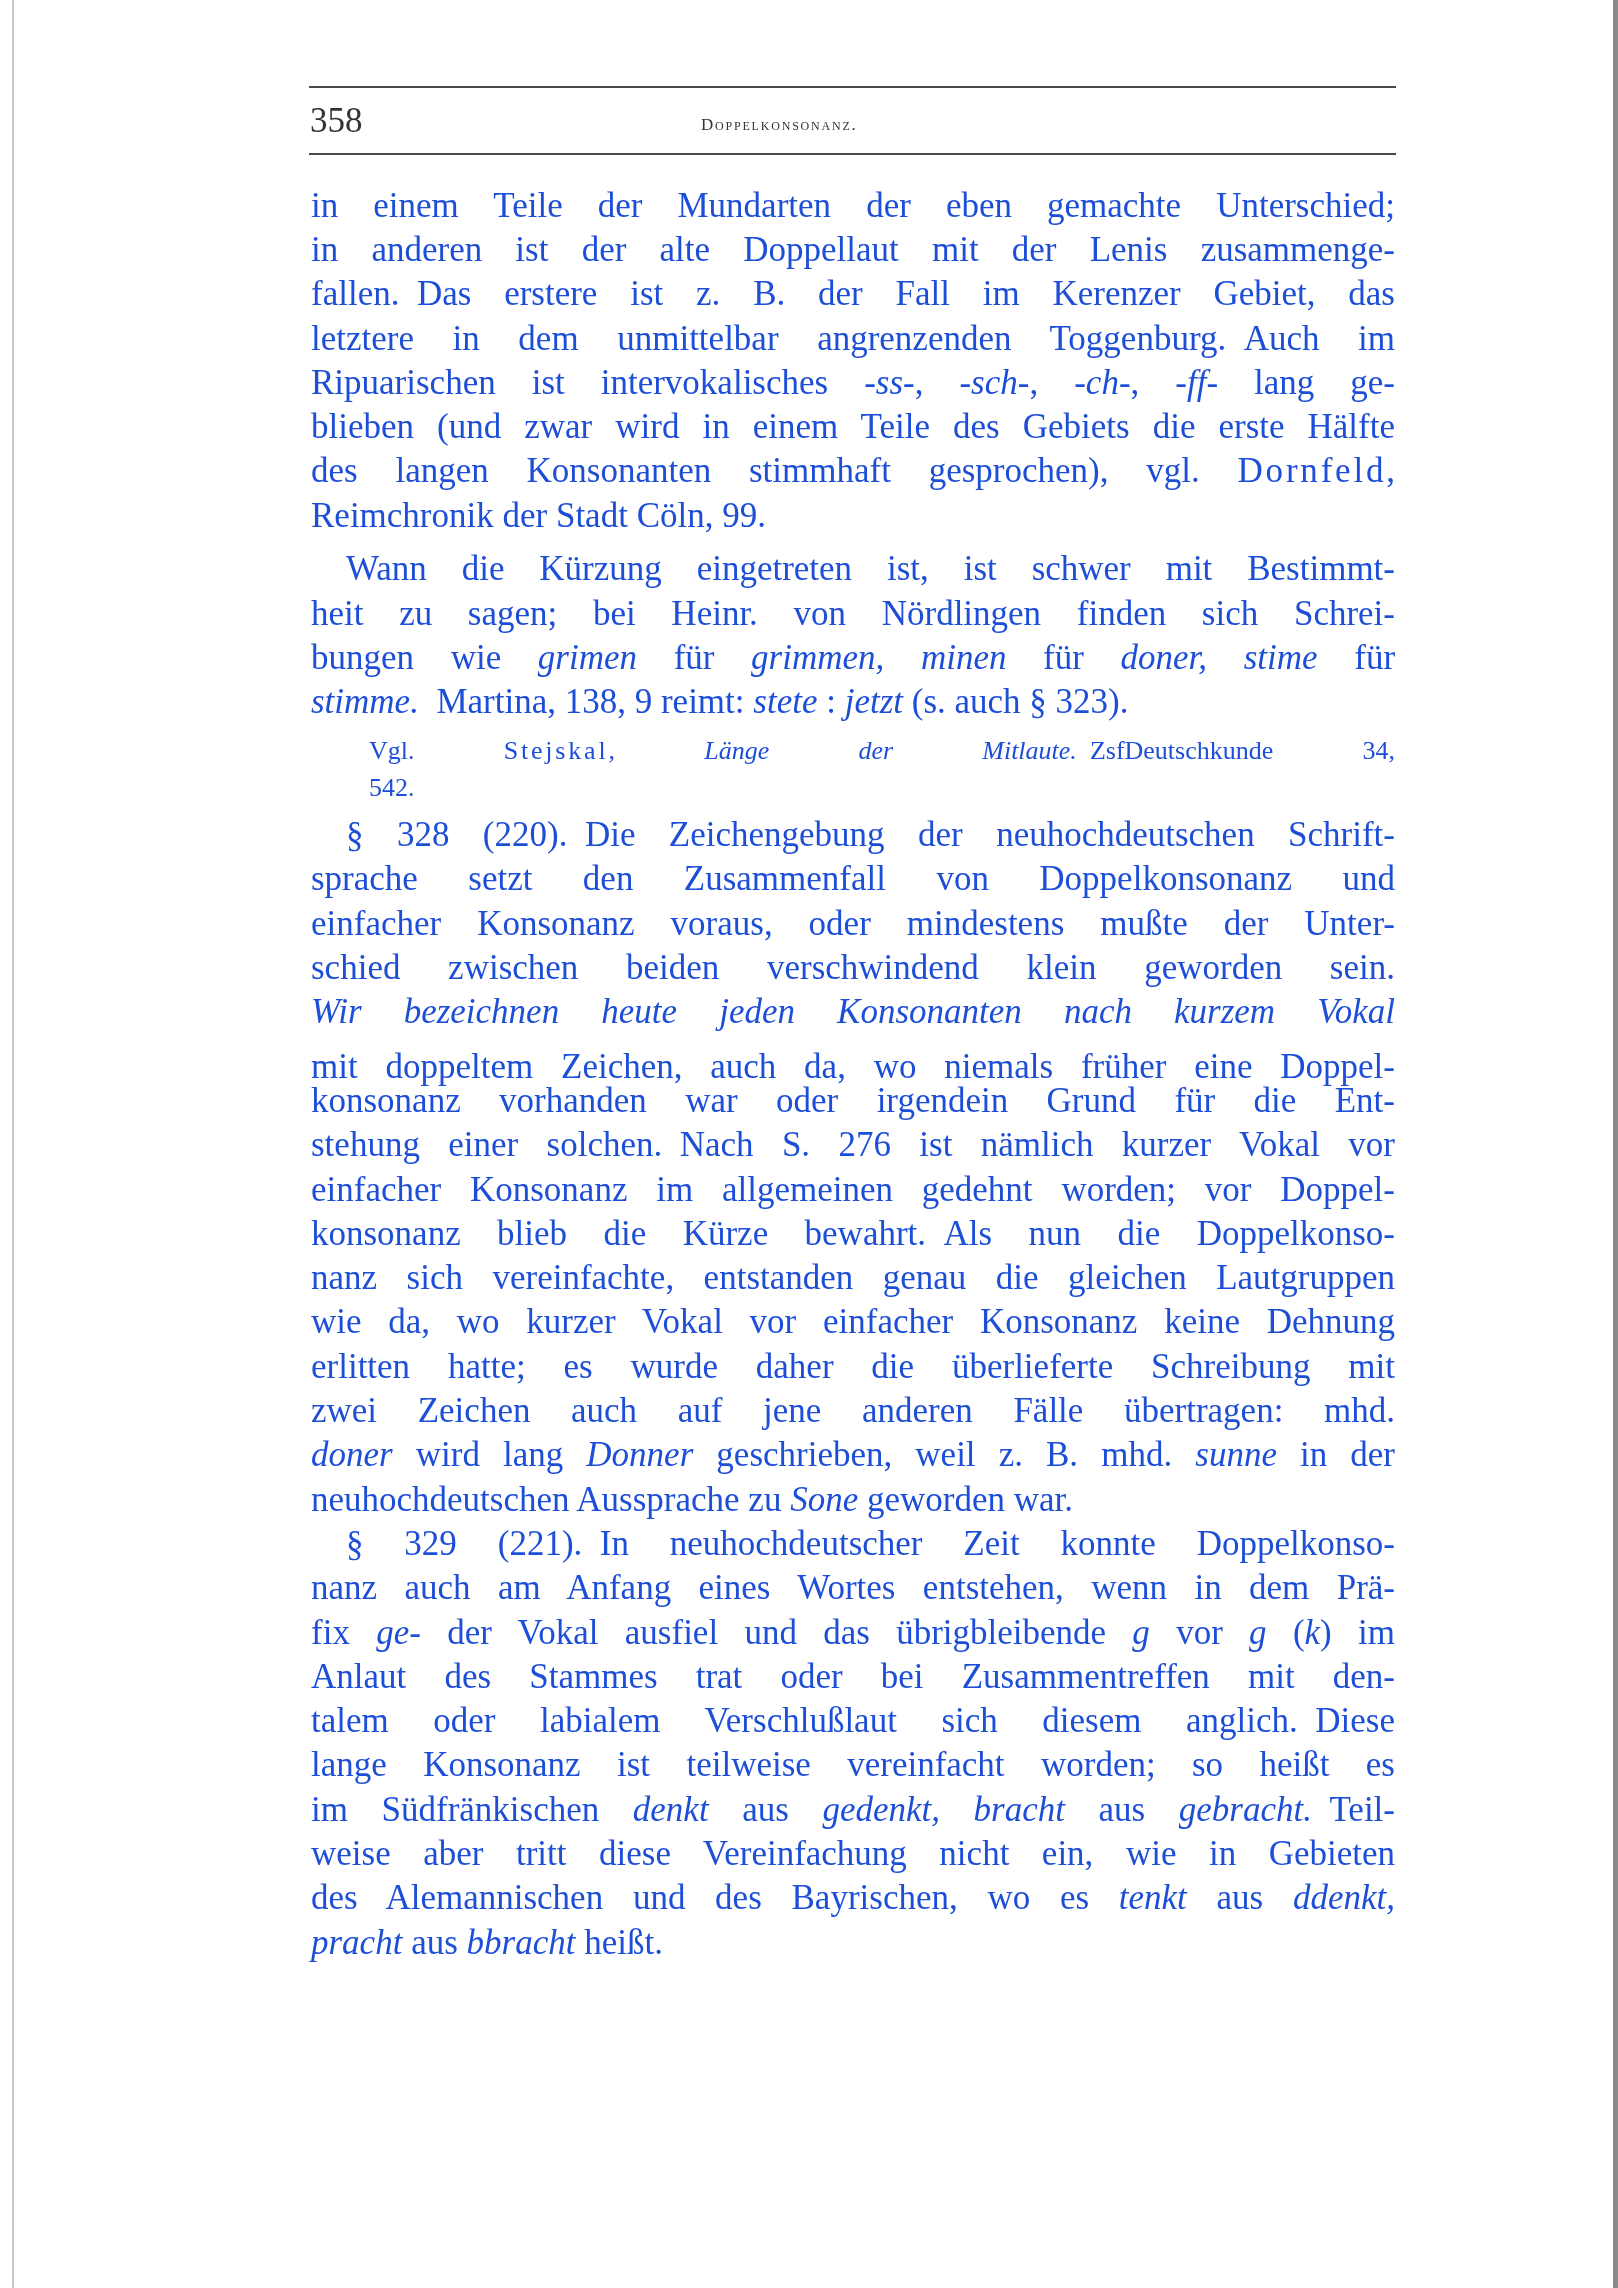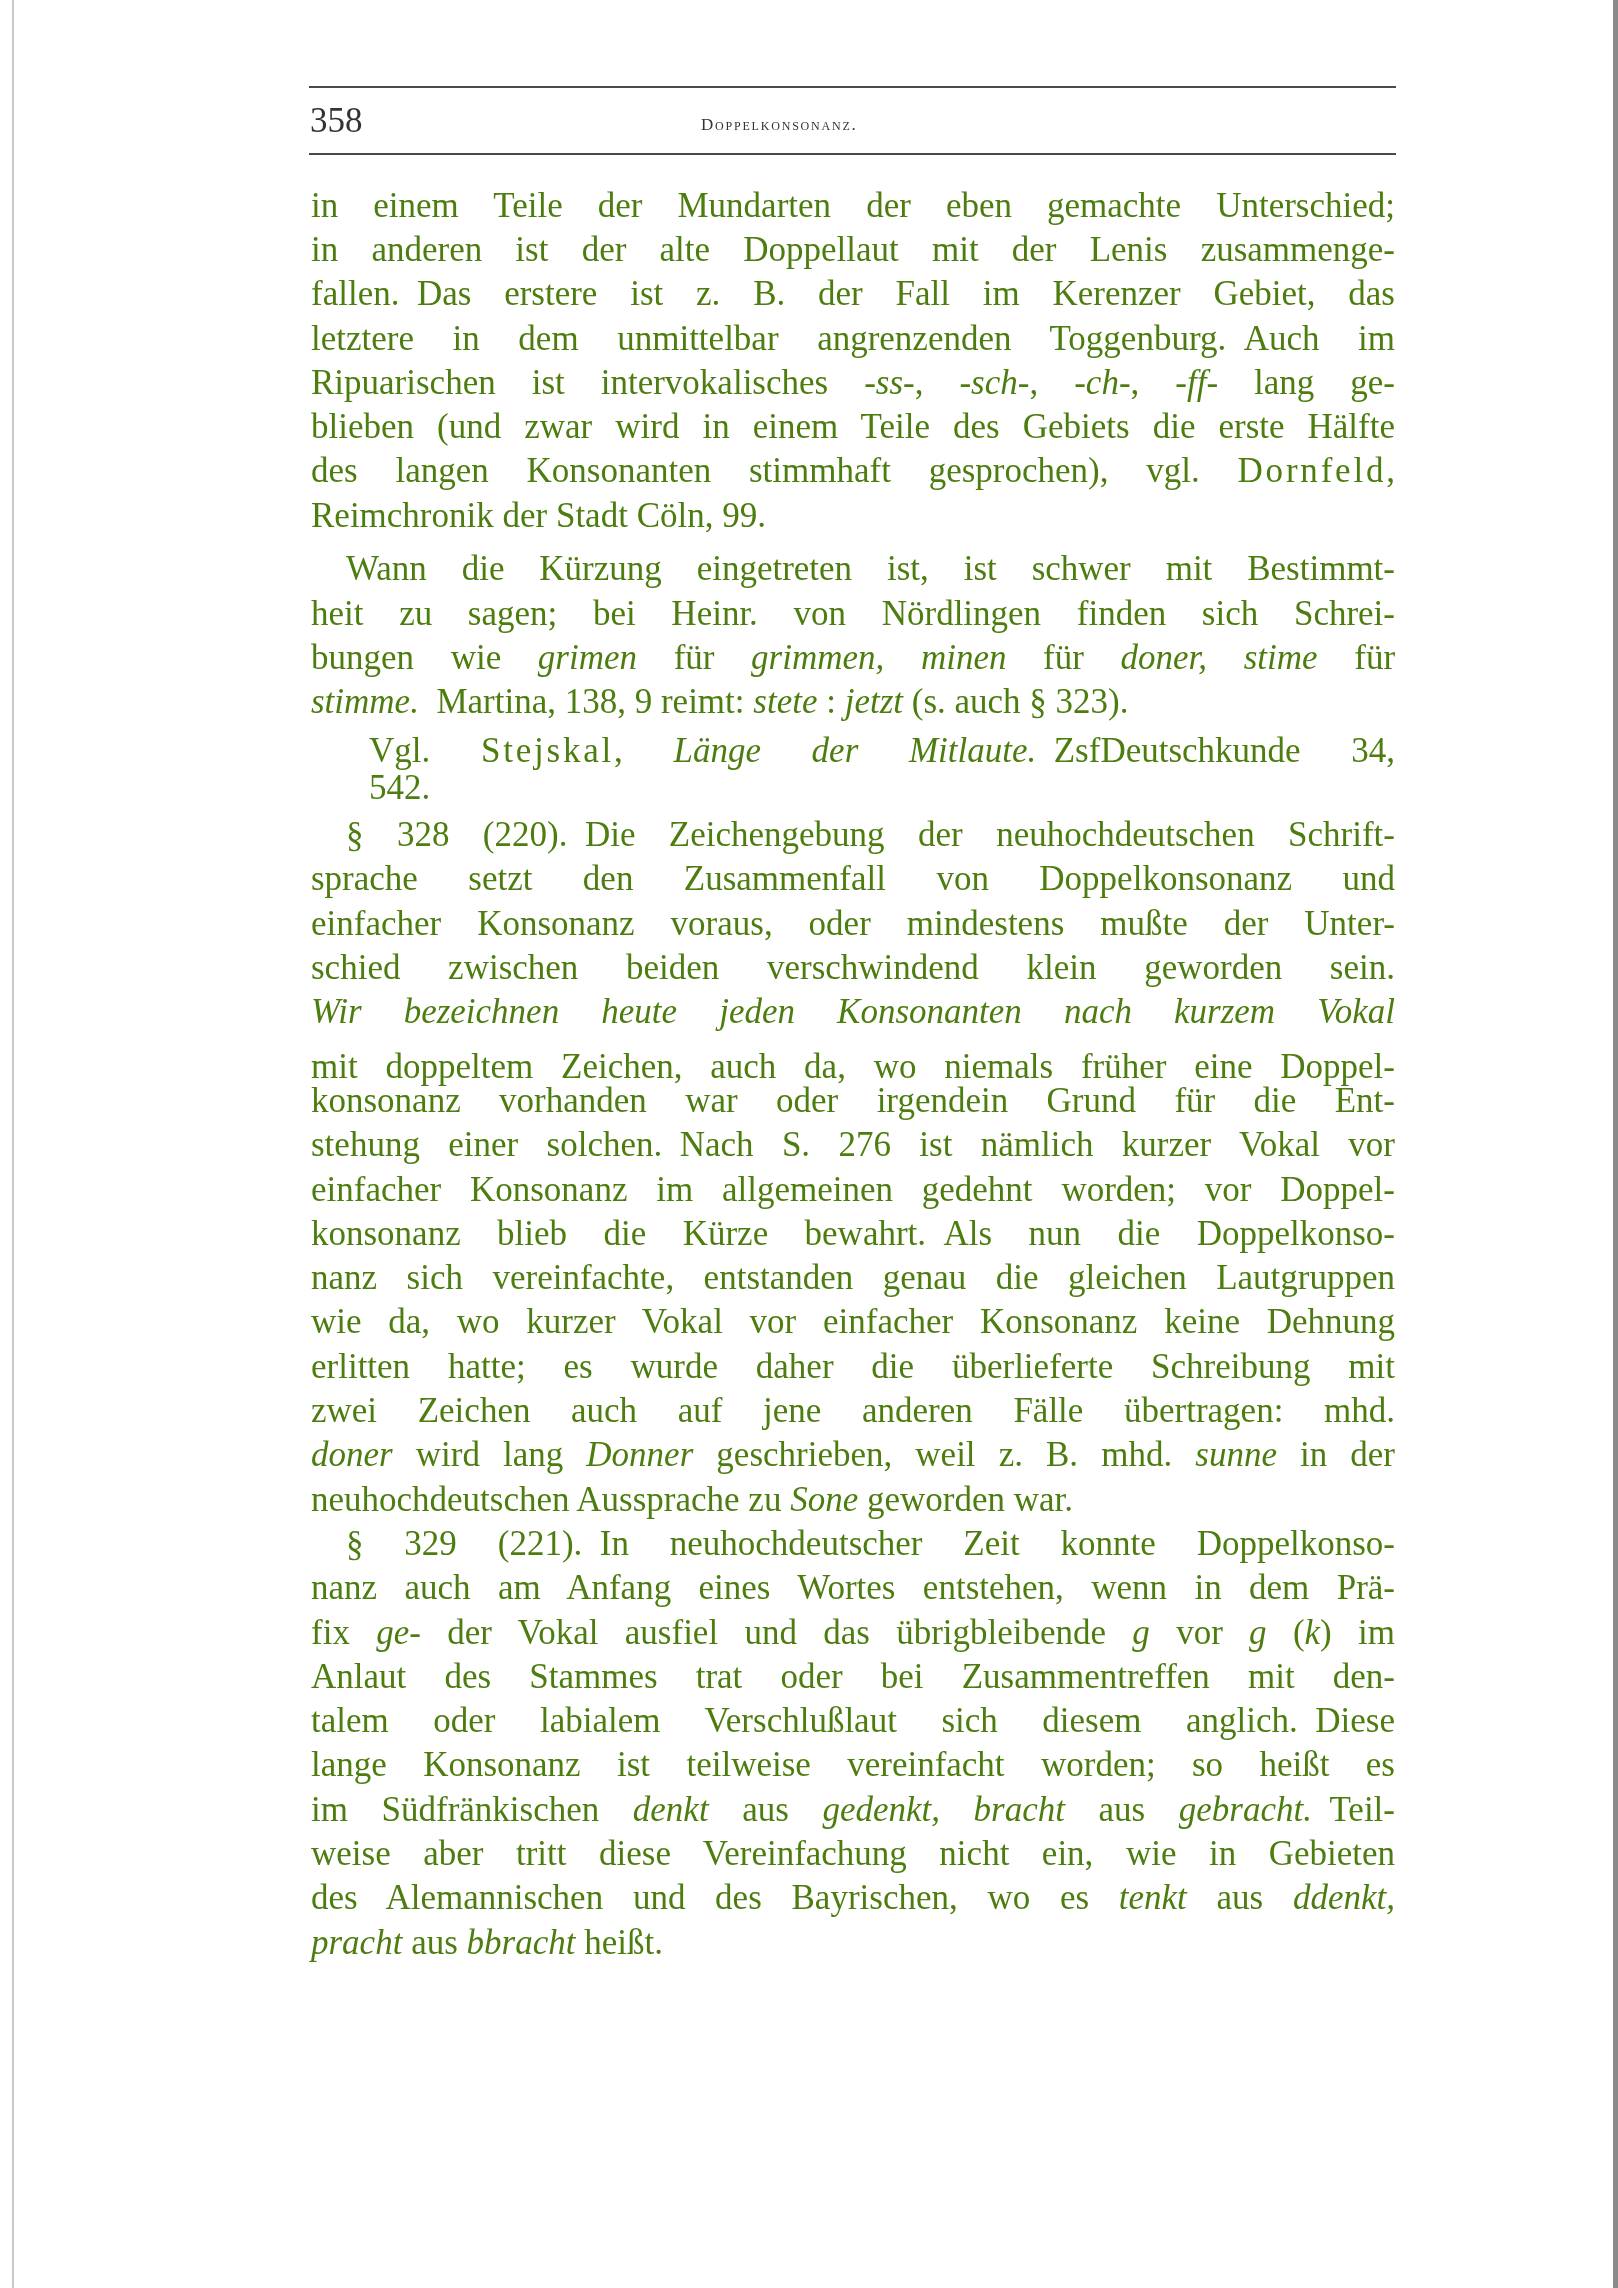--- a/index.html
+++ b/index.html
@@ -32,26 +32,26 @@
     font-size: 17px; line-height: 31px; letter-spacing: 1.8px;
     font-variant: small-caps; color: #333;
     font-family: "Liberation Serif", serif;
   }
   .line {
     position: absolute; left: 311px; width: 1084px;
     font-family: "Liberation Serif", serif;
     font-size: 35px; line-height: 44px; height: 44px;
     white-space: nowrap;
     text-align: justify; text-align-last: justify;
-    color: #4d7c0f;
+    color: #1d4ed8;
   }
   .line.last { text-align-last: left; }
   .line.indent { padding-left: 35px; width: 1049px; }
   .line.fn {
-    font-size: 35px; line-height: 37px; height: 37px;
+    font-size: 26px; line-height: 37px; height: 37px;
     left: 369px; width: 1026px;
   }
   .line span { }
   i, .it { font-style: italic; }
   .spaced { letter-spacing: 2.8px; }
 </style>
 </head>
 <body>
 
 <div class="edge-left"></div>

